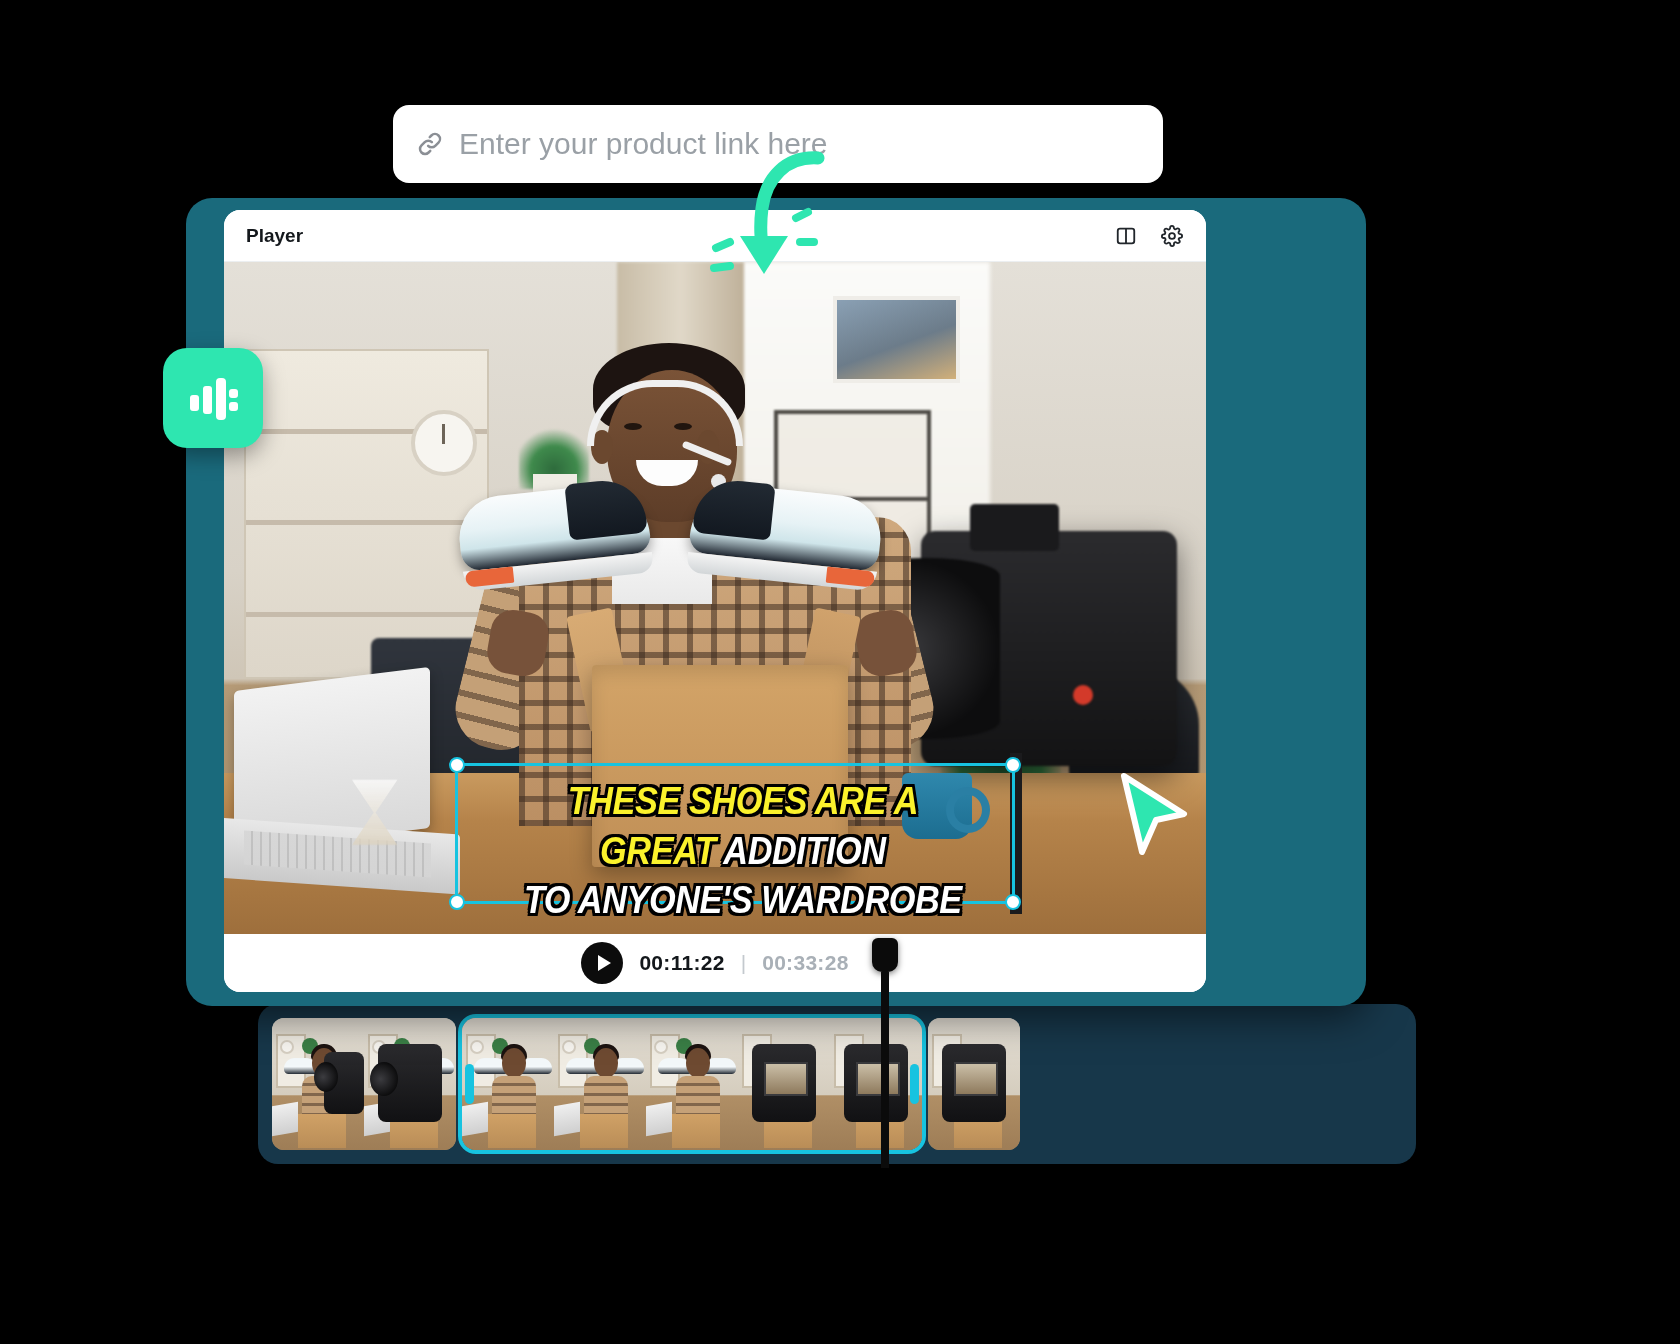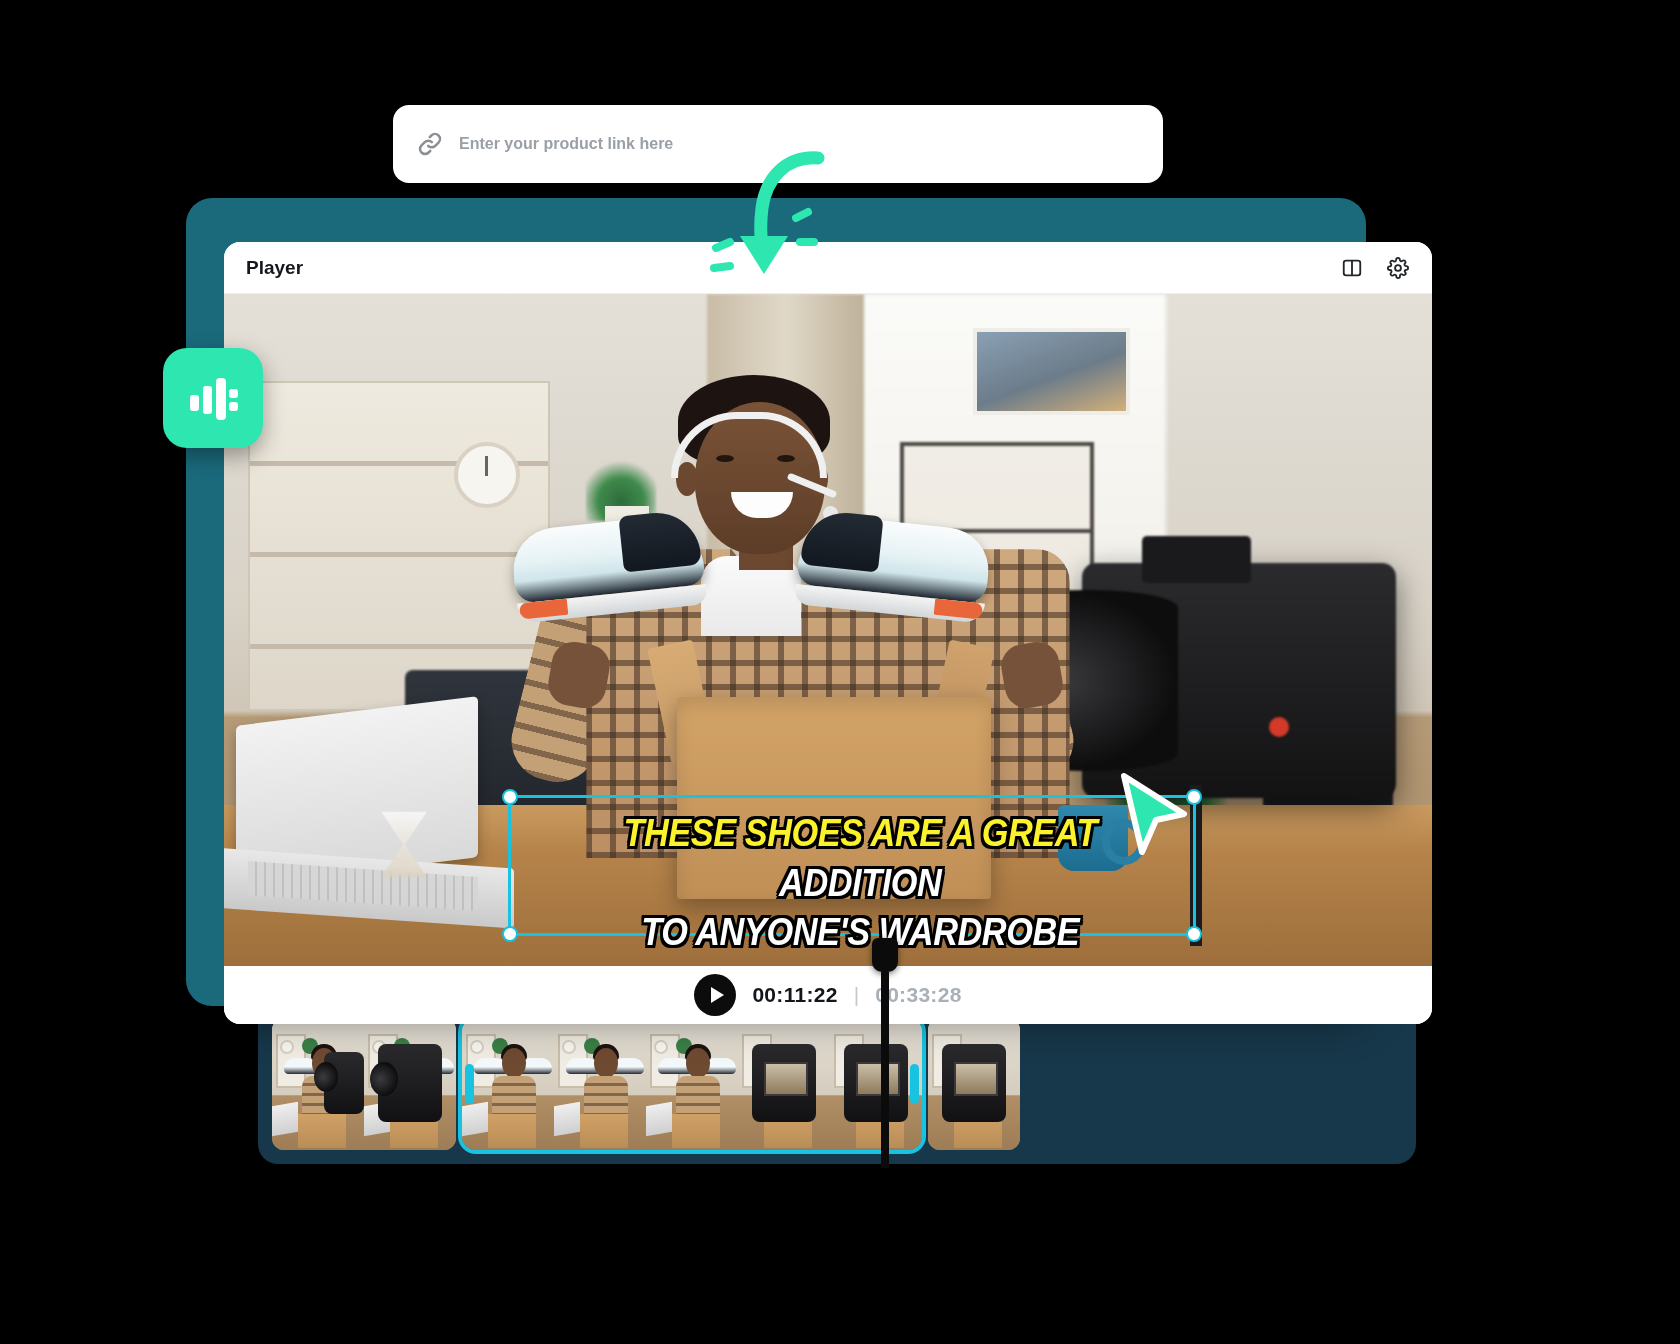--- a/index.html
+++ b/index.html
@@ -18,21 +18,21 @@
     background: #ffffff; border-radius: 16px;
     display: flex; align-items: center;
     box-shadow: 0 2px 10px rgba(0,0,0,.25);
     z-index: 40;
   }
   .link-icon { margin-left: 22px; width: 30px; height: 30px;
     display:flex; align-items:center; justify-content:center; color:#8b8f95; }
   .url-input {
     flex: 1; border: none; outline: none; background: transparent;
     font-family: "Liberation Sans", sans-serif;
-    font-size: 16px; color: #701a75; padding-left: 14px; font-weight: bold;
+    font-size: 30px; color: #701a75; padding-left: 14px;
   }
   .url-input::placeholder { color: #9aa0a6; }
   .gen-btn {
     margin-right: 6px; width: 204px; height: 66px;
     background: #0c0c0c; color: #fff; border: none; border-radius: 13px;
     font-family: "Liberation Sans", sans-serif;
     font-size: 24px; font-weight: 700; cursor: pointer;
   }
 
   
@@ -42,22 +42,22 @@
   .editor-frame {
     position: absolute; left: 186px; top: 198px;
     width: 1180px; height: 808px;
     background: #1a6a7c;
     border-radius: 26px;
     box-shadow: 0 10px 40px rgba(0,0,0,.55);
     z-index: 20;
   }
   .editor-inner {
     position: absolute; left: 38px; top: 12px;
-    width: 1208px; height: 782px;
-    background: #ffffff; border-radius: 16px; overflow: hidden; margin-top: 32px;
+    width: 982px; height: 782px;
+    background: #ffffff; border-radius: 16px; overflow: hidden;
   }
 
   
   .player-head {
     height: 52px; background:#fff; position: relative;
     display:flex; align-items:center; padding: 0 22px;
     border-bottom: 1px solid #eceff1;
   }
   .player-title { font-size: 19px; font-weight: 700; color: #14181c; }
   .head-tools { margin-left:auto; display:flex; align-items:center; gap: 22px; color:#21262b; }

